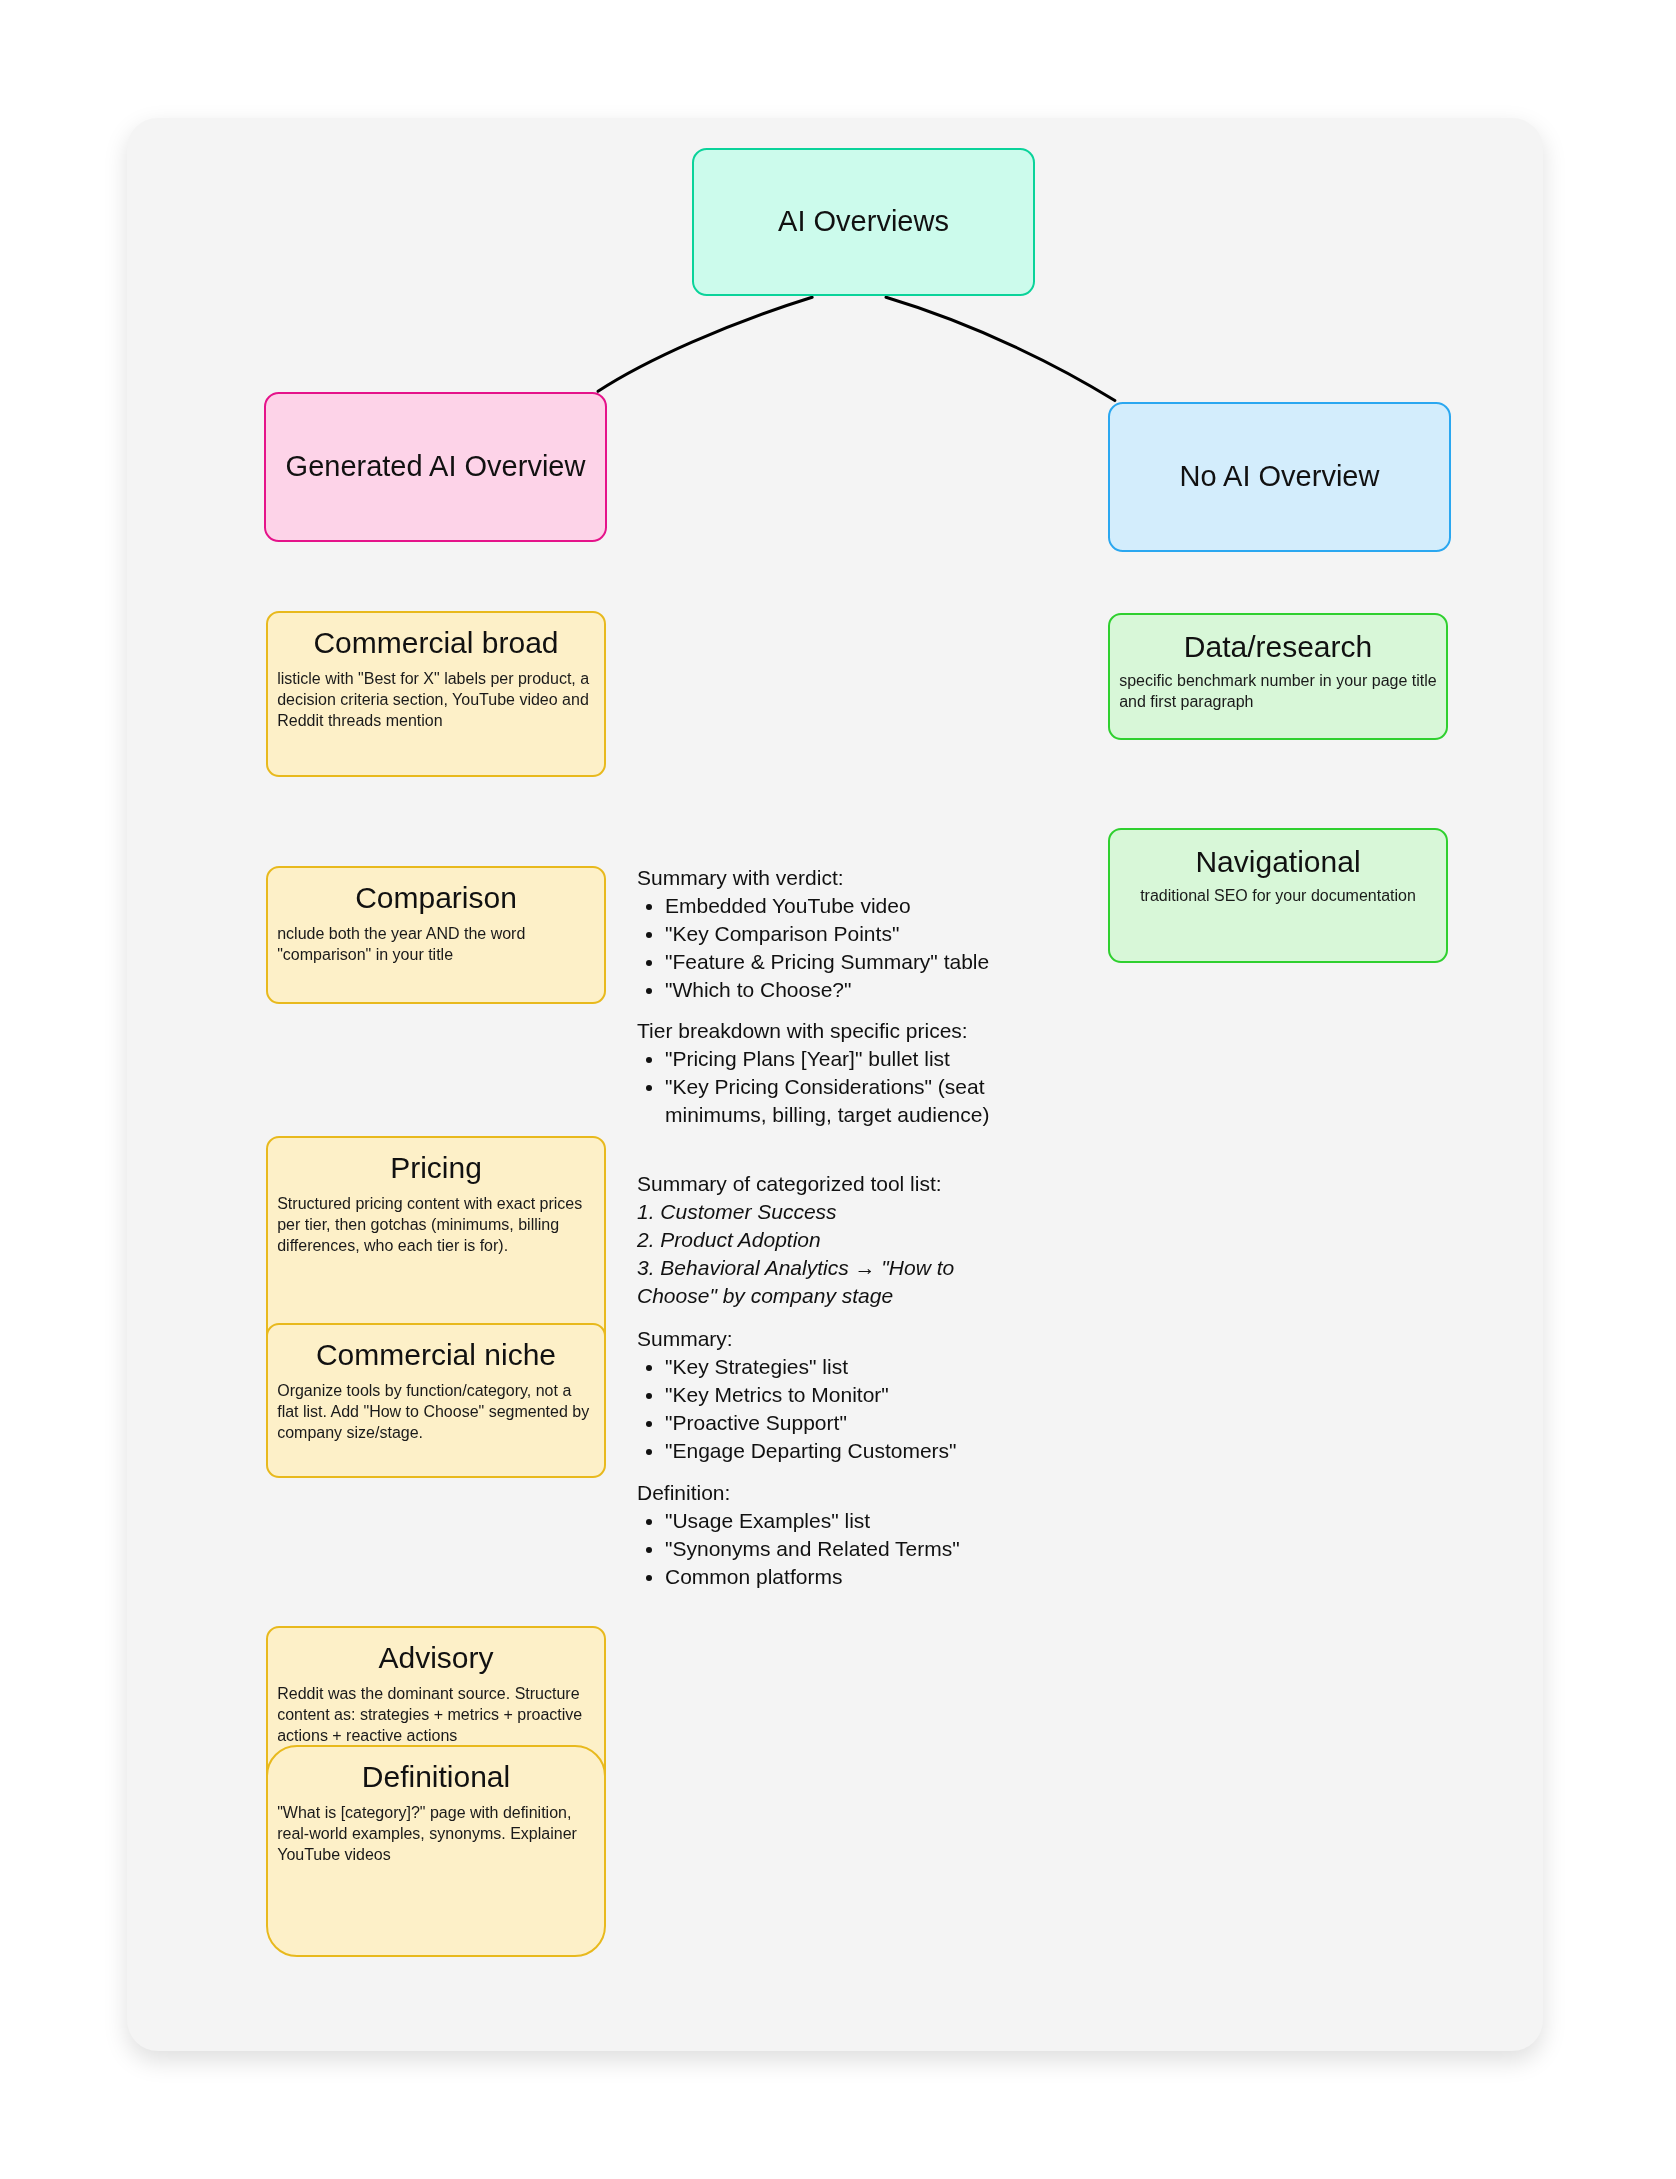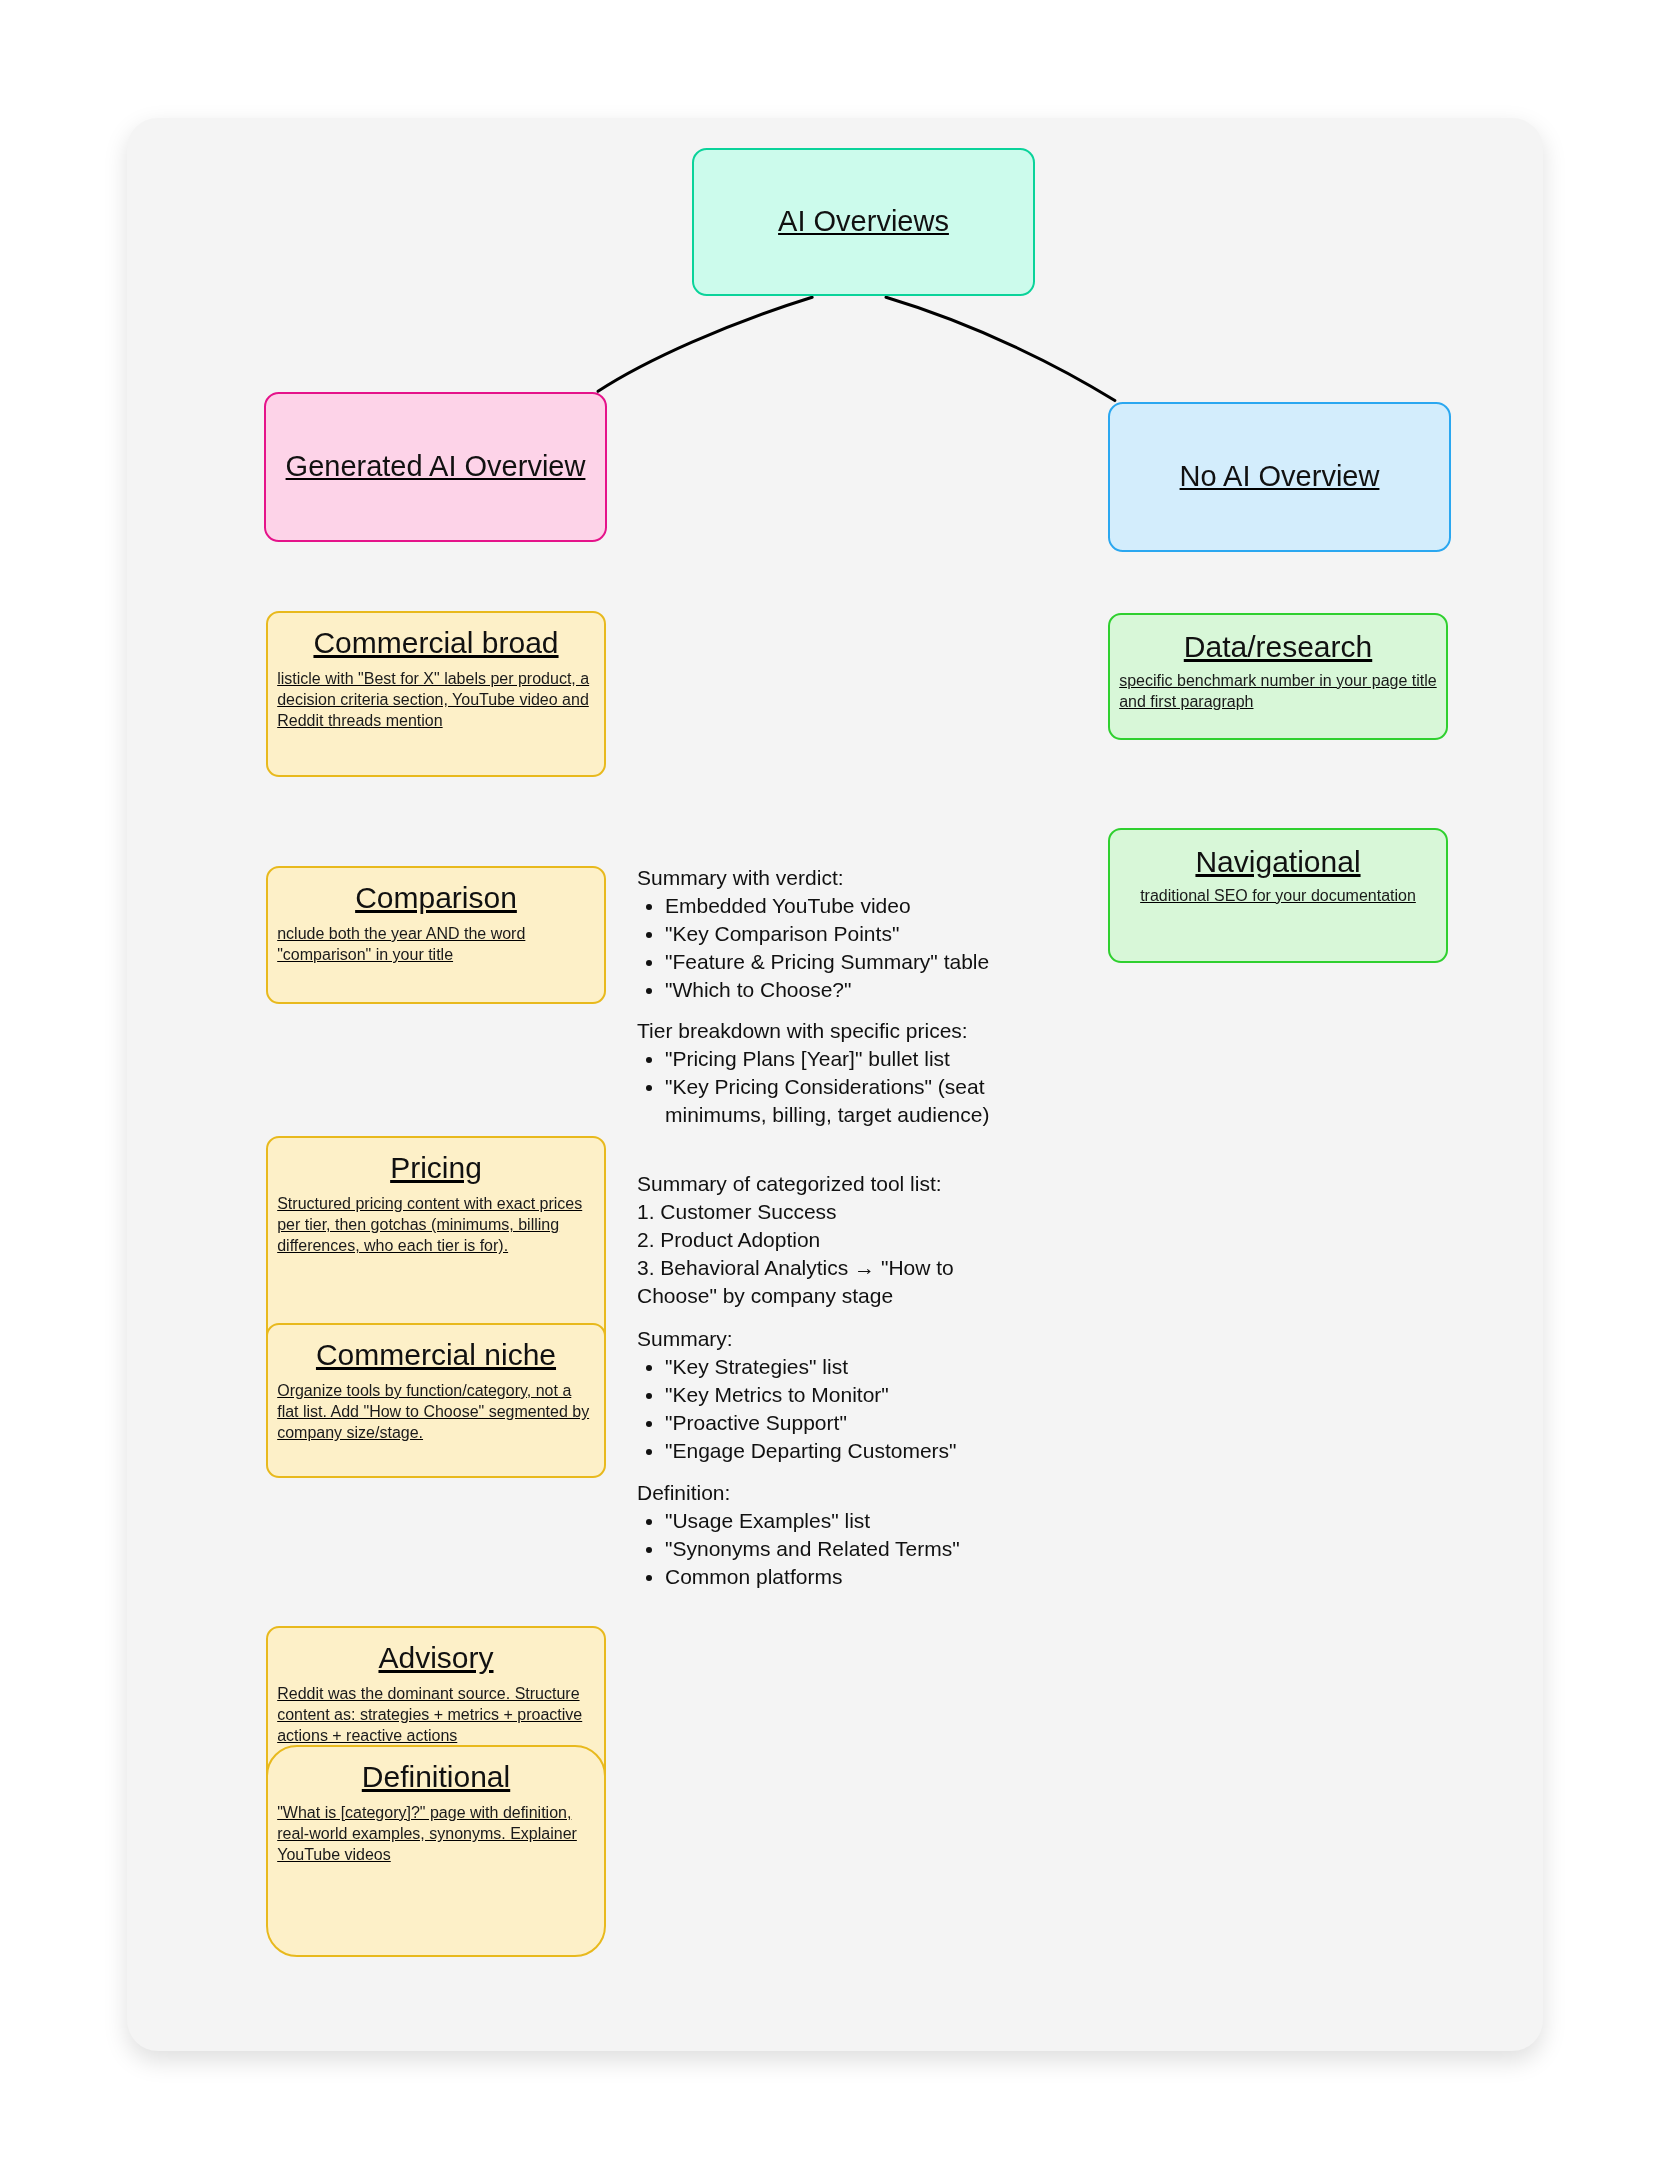--- a/index.html
+++ b/index.html
@@ -46,21 +46,20 @@
     position: absolute;
     display: flex;
     flex-direction: column;
     align-items: center;
     justify-content: center;
     border-radius: 13px;
     border-width: 2.8px;
     border-style: solid;
     text-align: center;
     padding: 5.5px 9.2px;
-    text-decoration: underline;
   }
 
   .node .title {
     color: #111111;
     line-height: 1.15;
     white-space: nowrap;
   }
 
   .node .sub {
     color: #1a1a1a;
@@ -142,21 +141,21 @@
     font-size: 21px;
     line-height: 1.33;
   }
   .desc .lead { display: block; }
   .desc ul, .desc ol {
     margin: 0;
     padding-left: 28px;
     list-style-position: outside;
   }
   .desc ul { list-style-type: disc; }
-  .desc ol.plain { list-style: none; padding-left: 0; }
+  .desc ol.plain { list-style: none; padding-left: 0; font-style: italic; }
   .desc li { margin: 0; }
 
   #desc-commercial-broad { top: 633px; }
   #desc-comparison       { top: 864px; }
   #desc-pricing          { top: 1017px; }
   #desc-commercial-niche { top: 1170px; }
   #desc-advisory         { top: 1325px; }
   #desc-definitional     { top: 1479px; }
 </style>
 </head>

